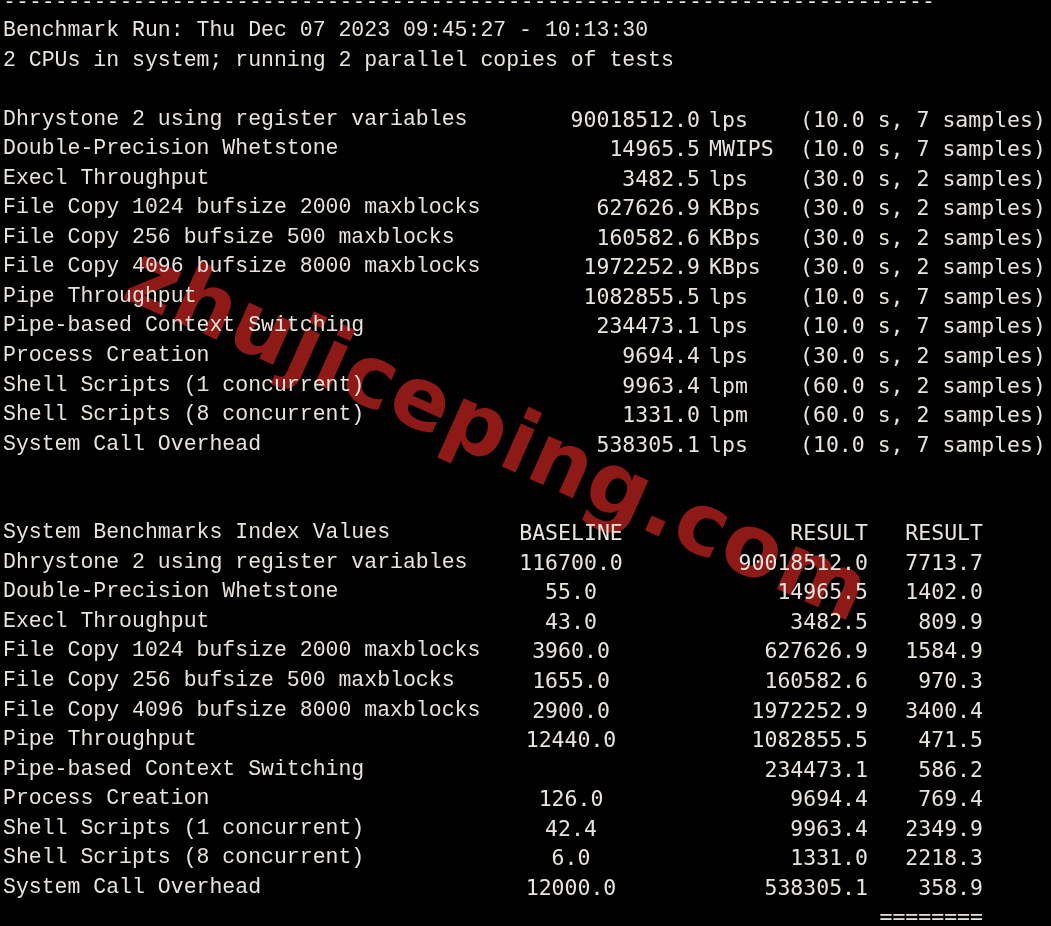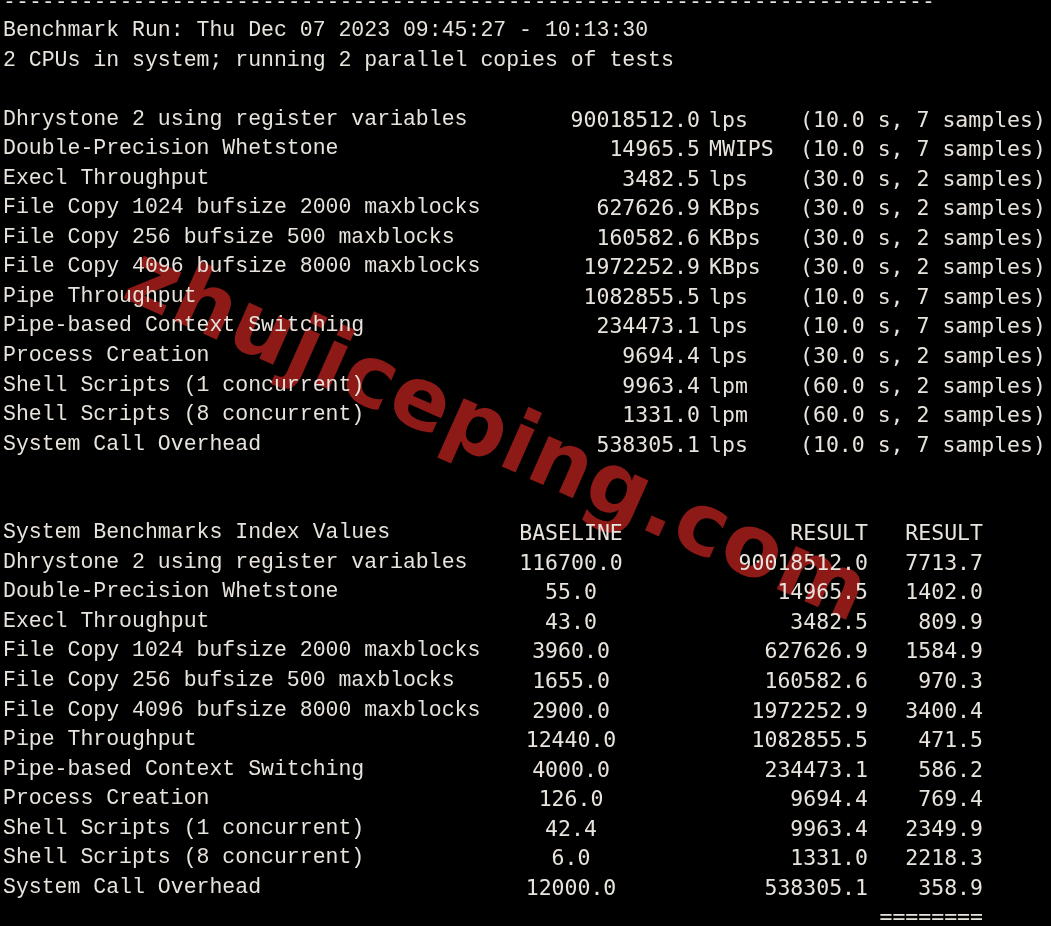--- a/index.html
+++ b/index.html
@@ -157,21 +157,21 @@
       <div class="line blank"></div>
       <div class="line blank"></div>
       <div class="line"><span class="lbl">System Benchmarks Index Values</span><span class="c-base">BASELINE</span><span class="c-res">RESULT</span><span class="c-idx">RESULT</span></div>
       <div class="line"><span class="lbl">Dhrystone 2 using register variables</span><span class="c-base">116700.0</span><span class="c-res">90018512.0</span><span class="c-idx">7713.7</span></div>
       <div class="line"><span class="lbl">Double-Precision Whetstone</span><span class="c-base">55.0</span><span class="c-res">14965.5</span><span class="c-idx">1402.0</span></div>
       <div class="line"><span class="lbl">Execl Throughput</span><span class="c-base">43.0</span><span class="c-res">3482.5</span><span class="c-idx">809.9</span></div>
       <div class="line"><span class="lbl">File Copy 1024 bufsize 2000 maxblocks</span><span class="c-base">3960.0</span><span class="c-res">627626.9</span><span class="c-idx">1584.9</span></div>
       <div class="line"><span class="lbl">File Copy 256 bufsize 500 maxblocks</span><span class="c-base">1655.0</span><span class="c-res">160582.6</span><span class="c-idx">970.3</span></div>
       <div class="line"><span class="lbl">File Copy 4096 bufsize 8000 maxblocks</span><span class="c-base">2900.0</span><span class="c-res">1972252.9</span><span class="c-idx">3400.4</span></div>
       <div class="line"><span class="lbl">Pipe Throughput</span><span class="c-base">12440.0</span><span class="c-res">1082855.5</span><span class="c-idx">471.5</span></div>
-      <div class="line"><span class="lbl">Pipe-based Context Switching</span><span class="c-base">4000.0</span><span class="c-res">234473.1</span><span class="c-idx">586.2</span></div>
+      <div class="line"><span class="lbl">Pipe-based Context Switching</span><span class="c-res">234473.1</span><span class="c-idx">586.2</span></div>
       <div class="line"><span class="lbl">Process Creation</span><span class="c-base">126.0</span><span class="c-res">9694.4</span><span class="c-idx">769.4</span></div>
       <div class="line"><span class="lbl">Shell Scripts (1 concurrent)</span><span class="c-base">42.4</span><span class="c-res">9963.4</span><span class="c-idx">2349.9</span></div>
       <div class="line"><span class="lbl">Shell Scripts (8 concurrent)</span><span class="c-base">6.0</span><span class="c-res">1331.0</span><span class="c-idx">2218.3</span></div>
       <div class="line"><span class="lbl">System Call Overhead</span><span class="c-base">12000.0</span><span class="c-res">538305.1</span><span class="c-idx">358.9</span></div>
       <div class="line"><span class="eqline">========</span></div>
     </div>
 
 </div>
 
 </body></html>

